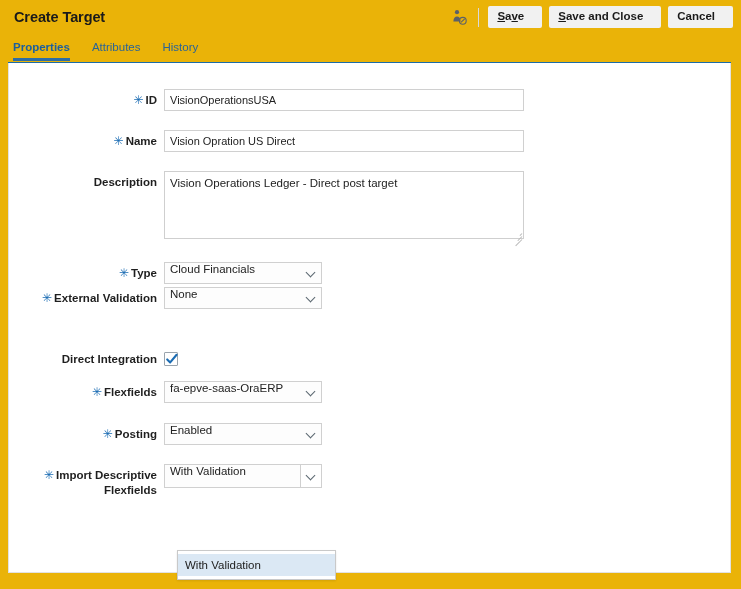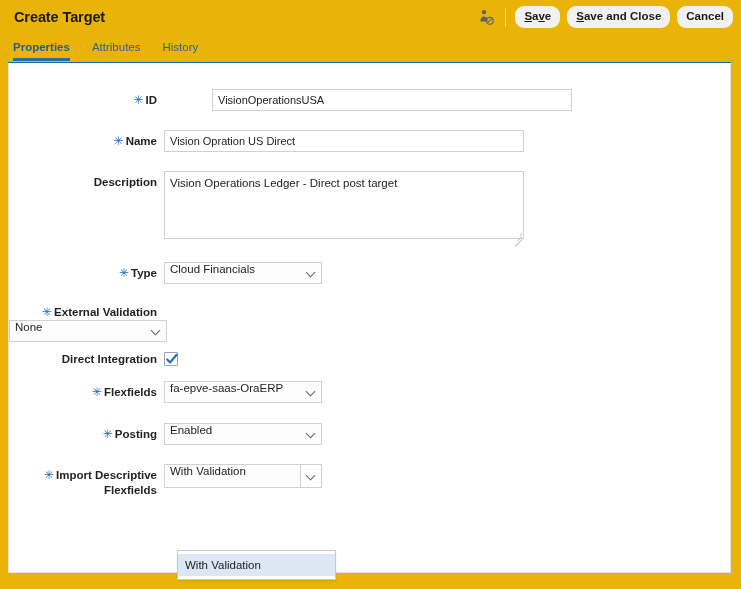--- a/index.html
+++ b/index.html
@@ -45,22 +45,22 @@
     cursor: pointer;
   }
   .hdr-sep {
     width: 1px; height: 19px;
     background: #d9d9d9;
     margin: 0 2px 0 1px;
   }
   .btn {
     background: #f1f1f1;
     border: none;
-    border-radius: 9px;
-    padding: 4px 9px 5px 9px;
+    border-radius: 2px;
+    padding: 4px 18px 5px 9px;
     font-family: "Liberation Sans", sans-serif;
     font-size: 11.5px;
     font-weight: bold;
     color: #1a1a1a;
     cursor: pointer;
     line-height: 13px;
     white-space: nowrap;
   }
   .btn u { text-decoration: underline; }
 
@@ -290,21 +290,21 @@
     <div class="tab active">Properties</div>
     <div class="tab">Attributes</div>
     <div class="tab">History</div>
   </div>
 
   <div class="panel-topline"></div>
 
   <div class="panel">
     <div class="form">
 
-      <div class="row" style="left:0; top:26px;gap:48px;">
+      <div class="row" style="left:0; top:26px;">
         <div class="lbl">
           <span class="req">✳</span><span>ID</span>
         </div>
         <input class="txt w-id" type="text" value="VisionOperationsUSA" style="">
       </div>
 
       <div class="row" style="left:0; top:67px;">
         <div class="lbl">
           <span class="req">✳</span><span>Name</span>
         </div>
@@ -328,21 +328,21 @@
           <span class="req">✳</span><span>Type</span>
         </div>
         <div class="sel">
           <span class="val">Cloud Financials</span>
           <span class="arrowbox">
               <i class="chev"></i>
             </span>
         </div>
       </div>
 
-      <div class="row" style="left:0; top:238px;flex-direction:column;">
+      <div class="row" style="left:0; top:224px;">
         <div class="lbl">
           <span class="req">✳</span><span>External Validation</span>
         </div>
         <div class="sel">
           <span class="val">None</span>
           <span class="arrowbox">
               <i class="chev"></i>
             </span>
         </div>
       </div>

